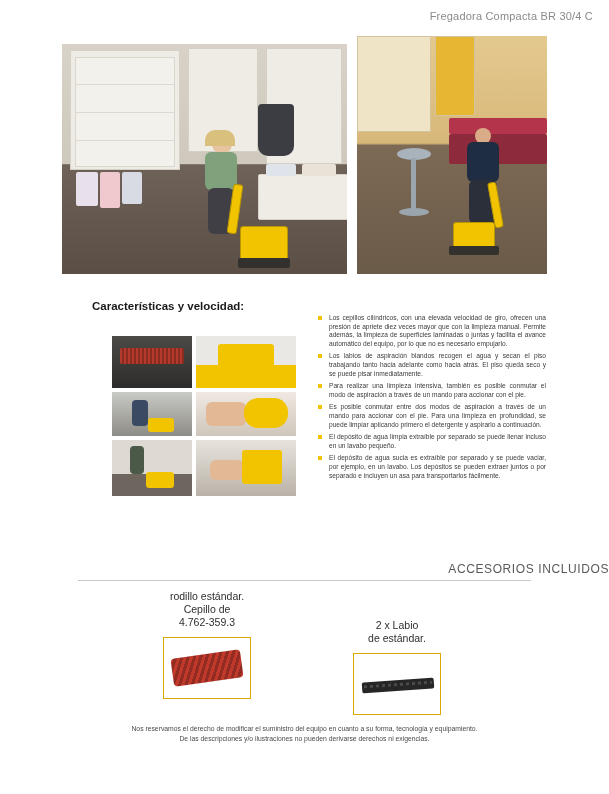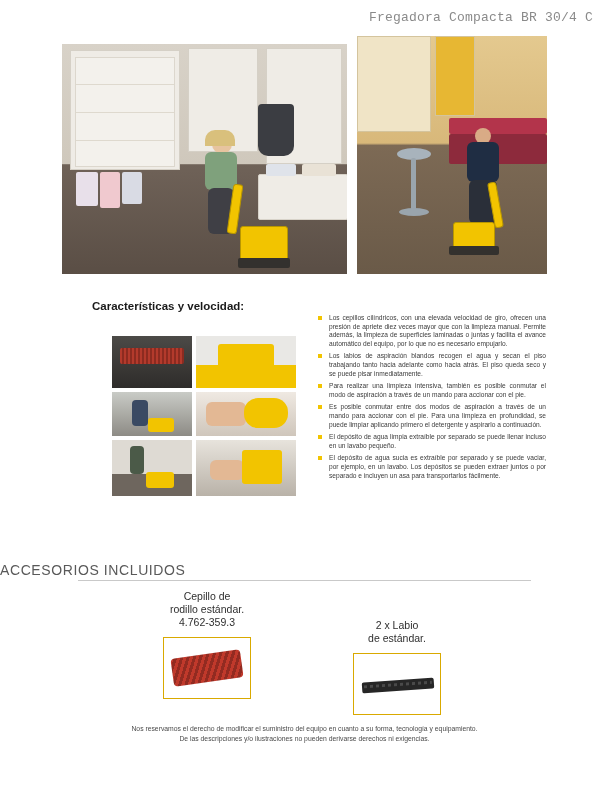--- a/index.html
+++ b/index.html
@@ -21,24 +21,23 @@
     width: 609px;
     height: 794px;
     box-sizing: border-box;
   }
 
   
   .header {
     position: absolute;
     top: 10px;
     right: 16px;
-    font-size: 13px;
+    font-size: 11px;
     color: #8a8a8a;
     letter-spacing: 0.2px;
-    font-family: Liberation Mono, monospace;
   }
 
   
   .hero {
     position: absolute;
     top: 36px;
     left: 62px;
     width: 485px;
     height: 245px;
   }
@@ -206,22 +205,22 @@
     height: 4px;
     background: #f2c400;
   }
 
   
   .acc-title {
     position: absolute;
     left: 0;
     right: 0;
     top: 562px;
-    text-align: left;
-    font-size: 14px;
+    text-align: right;
+    font-size: 12px;
     letter-spacing: 0.6px;
     color: #595959;
   }
   .rule {
     position: absolute;
     left: 78px;
     right: 78px;
     top: 580px;
     height: 1px;
     background: #c9c9c9;
@@ -409,22 +408,22 @@
     <div class="bullet">
       <span class="sq"></span>
       <span>El depósito de agua sucia es extraíble por separado y se puede vaciar, por ejemplo, en un lavabo. Los depósitos se pueden extraer juntos o por separado e incluyen un asa para transportarlos fácilmente.</span>
     </div>
   </div>
 
   <div class="acc-title">ACCESORIOS INCLUIDOS</div>
   <div class="rule"></div>
 
   <div class="acc acc-1">
+    <div class="acc-name">rodillo estándar.</div>
     <div class="acc-name">Cepillo de</div>
-    <div class="acc-name">rodillo estándar.</div>
     <div class="acc-code">4.762-359.3</div>
     <div class="acc-img">
       <div class="roller"></div>
     </div>
   </div>
 
   <div class="acc acc-2">
     <div class="acc-name">2 x Labio</div>
     <div class="acc-name">de estándar.</div>
     <div class="acc-img">

